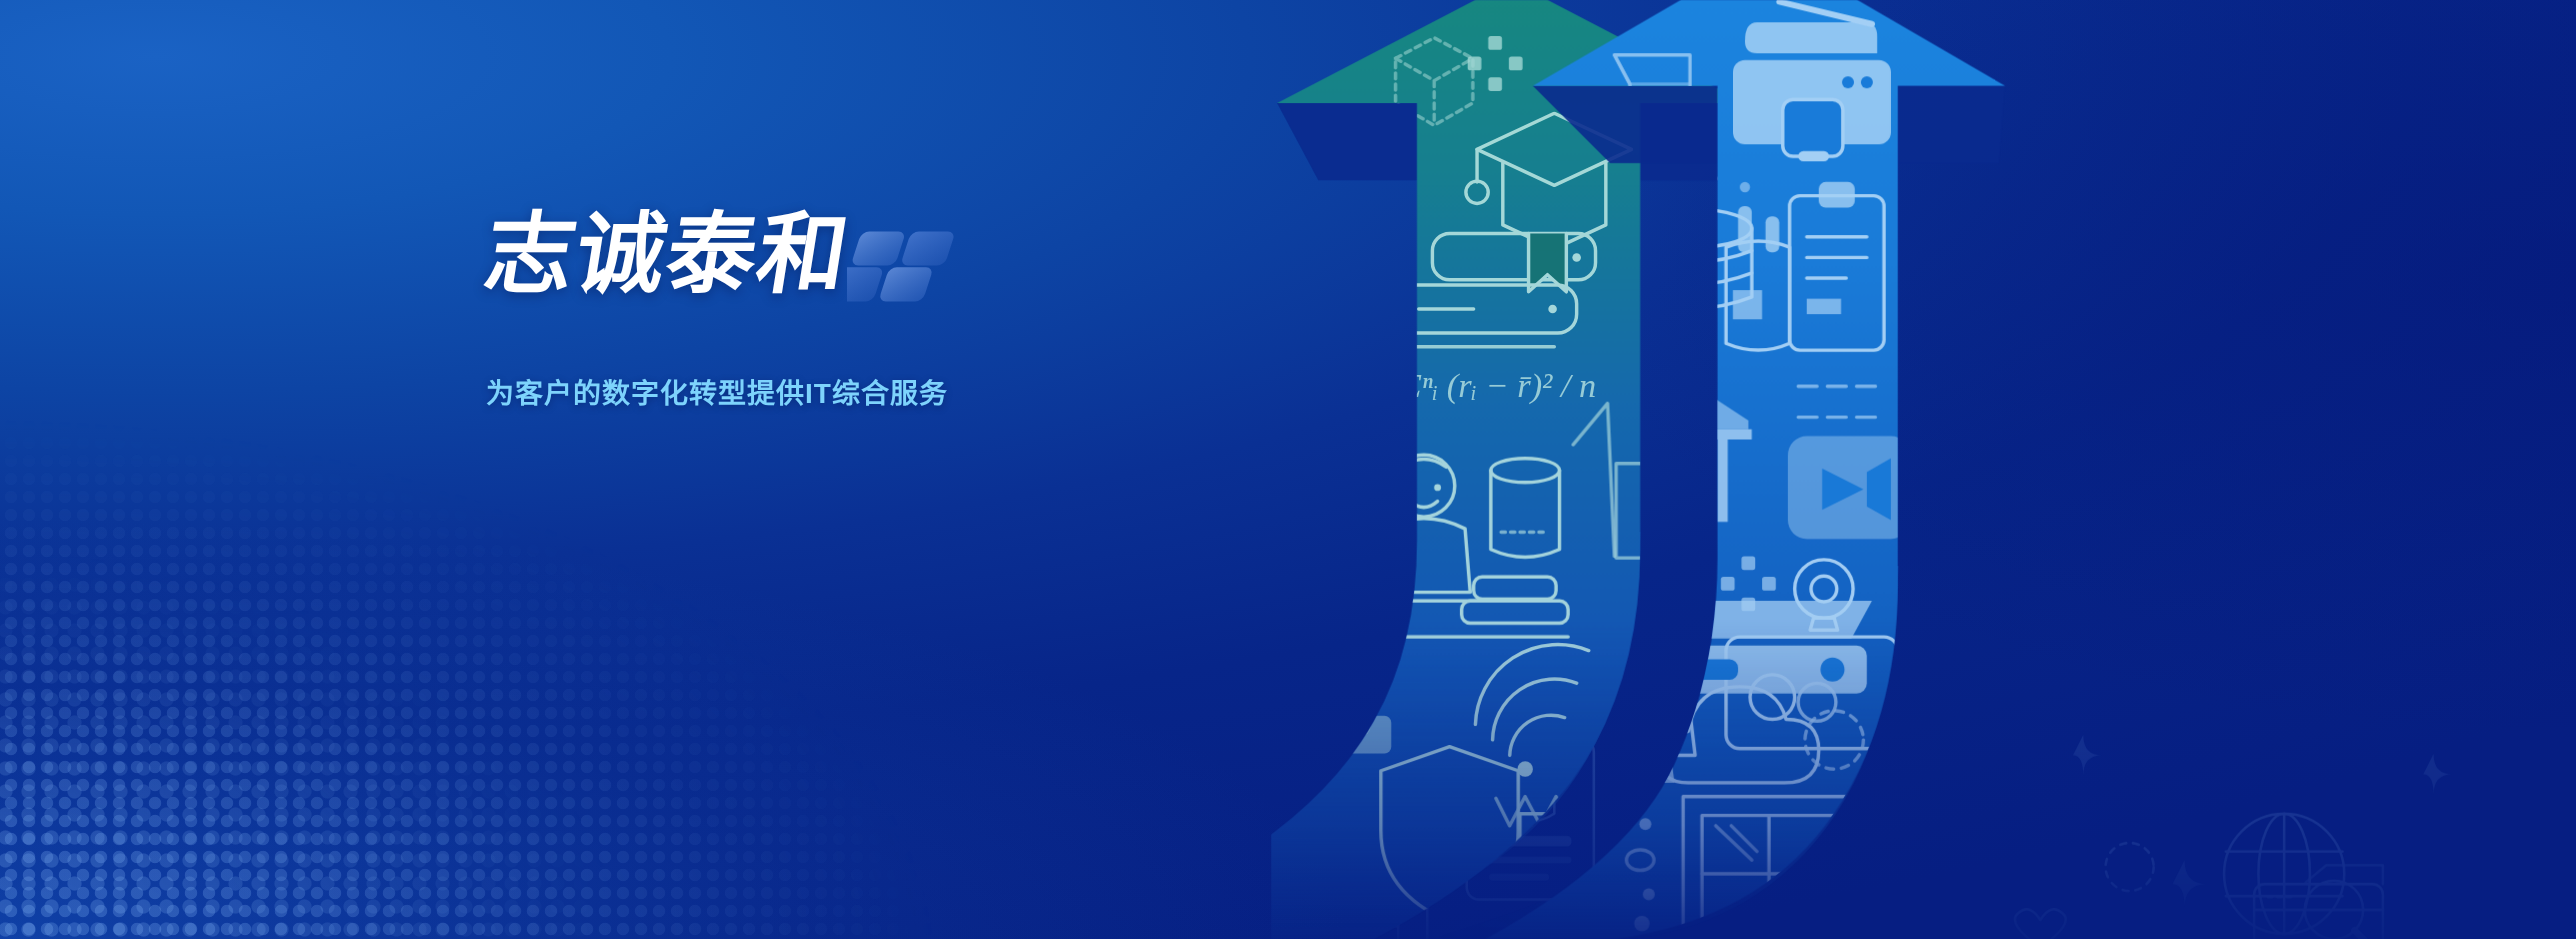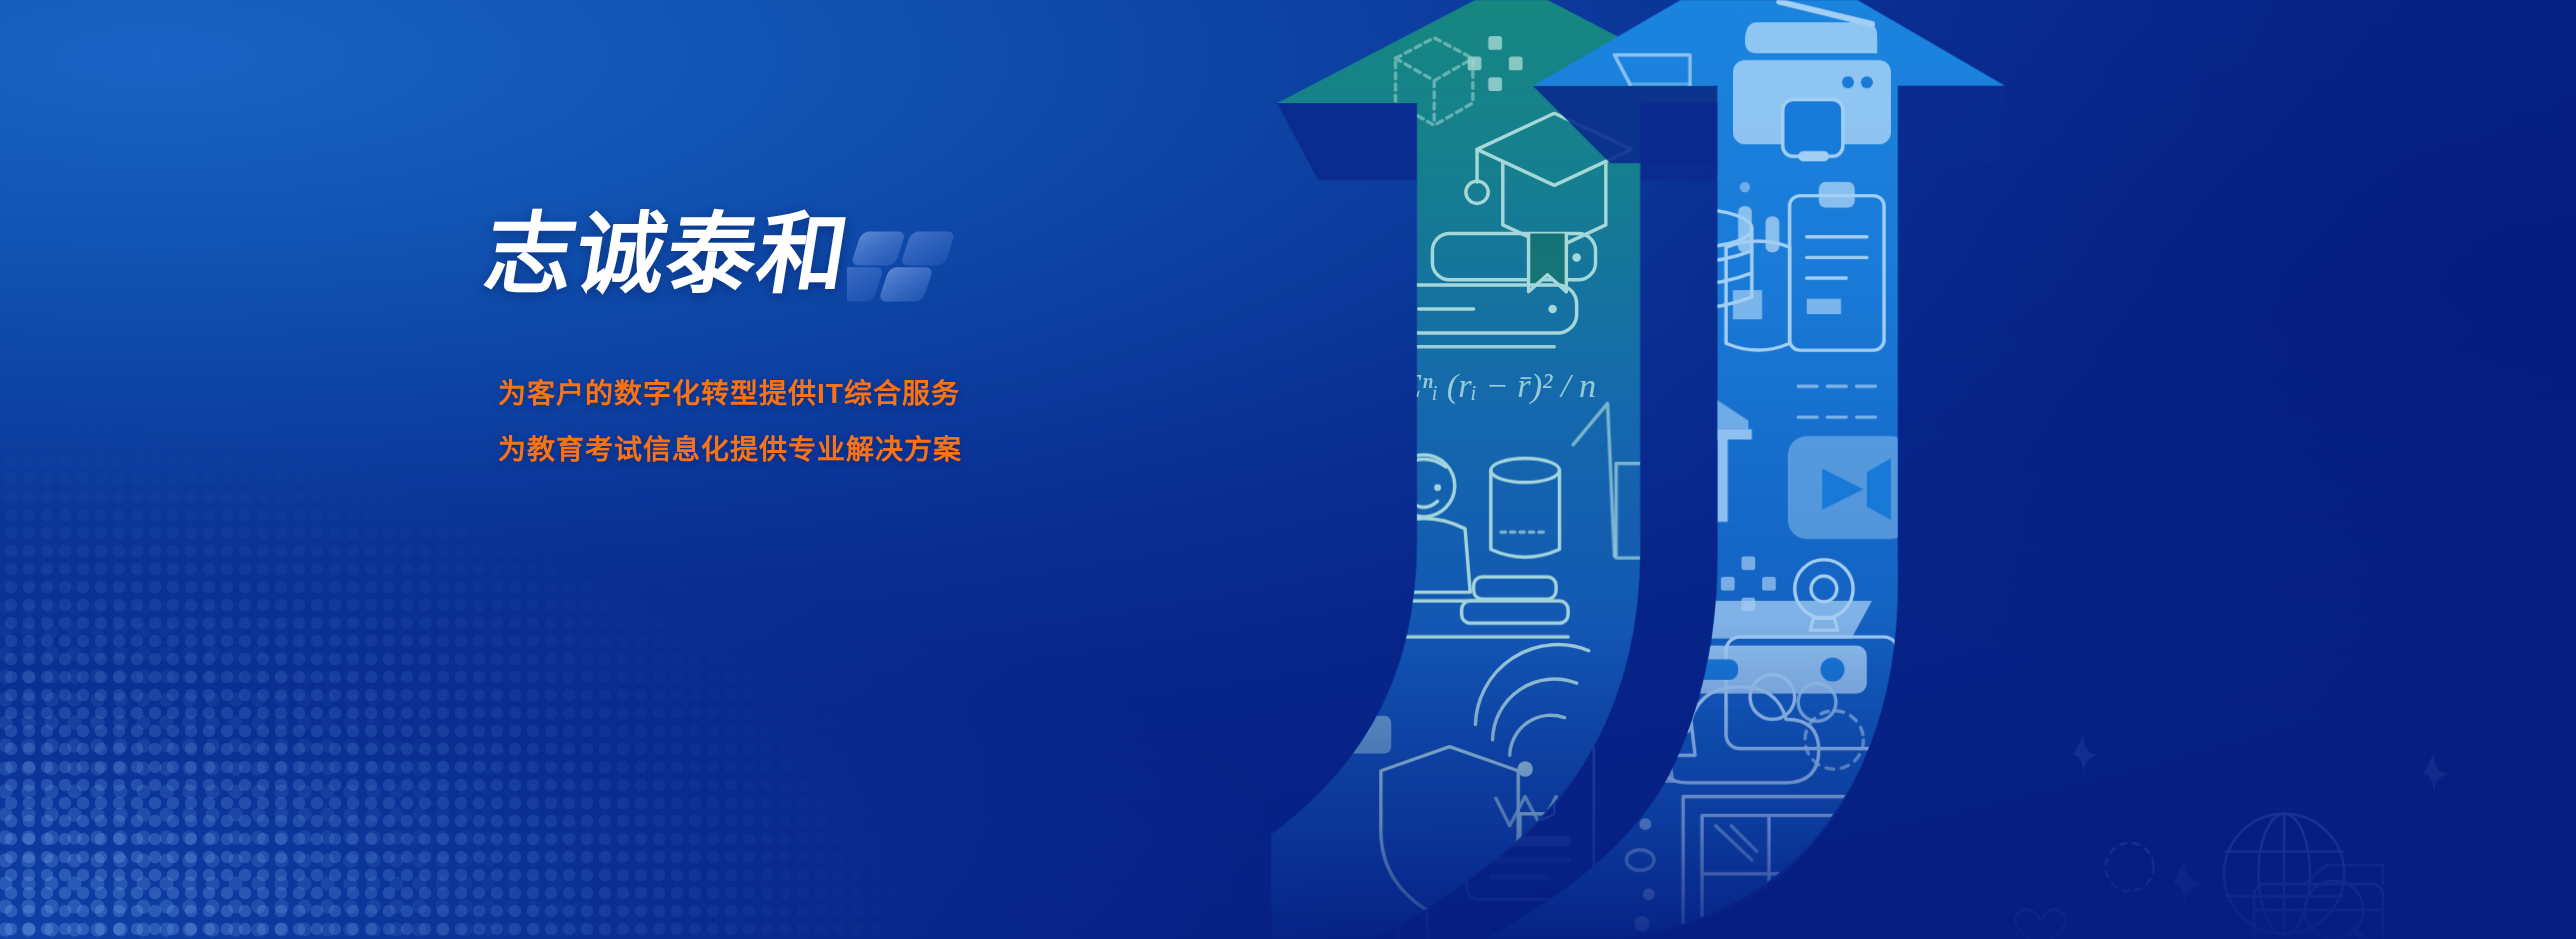--- a/index.html
+++ b/index.html
@@ -79,22 +79,22 @@
     white-space: nowrap;
   }
   .brand-mark {
     position: absolute;
     left: 361px;
     top: 22px;
     width: 146px;
     height: 82px;
   }
   .subtitle {
-    margin: 12px;
-    color: #f97316;
+    margin: 0;
+    color: #7dd3fc;
     font-size: 28px;
     line-height: 1;
     font-weight: 700;
     letter-spacing: 1px;
     white-space: nowrap;
     text-shadow: 0 1.7px 7.7px rgba(0,14,64,0.38);
   }
   .subtitle.line1 { margin-top: 64px; }
   .subtitle.line2 { margin-top: 27.5px; }
 
@@ -519,17 +519,16 @@
         <g transform="skewX(-18)">
           <rect x="18" y="4" width="52" height="40" rx="9" fill="url(#pgB)"></rect>
           <rect x="76" y="4" width="52" height="40" rx="9" fill="url(#pgA)"></rect>
           <rect x="6" y="46" width="52" height="40" rx="9" fill="url(#pgA)"></rect>
           <rect x="64" y="46" width="52" height="40" rx="9" fill="url(#pgB)"></rect>
         </g>
       </svg>
     </div>
 
     <p class="subtitle line1">为客户的数字化转型提供IT综合服务</p>
-    <p class="subtitle line2">为教育考试信息化提供专业解决方案</p>
   </div>
 
 </div>
 
 
 </body></html>

